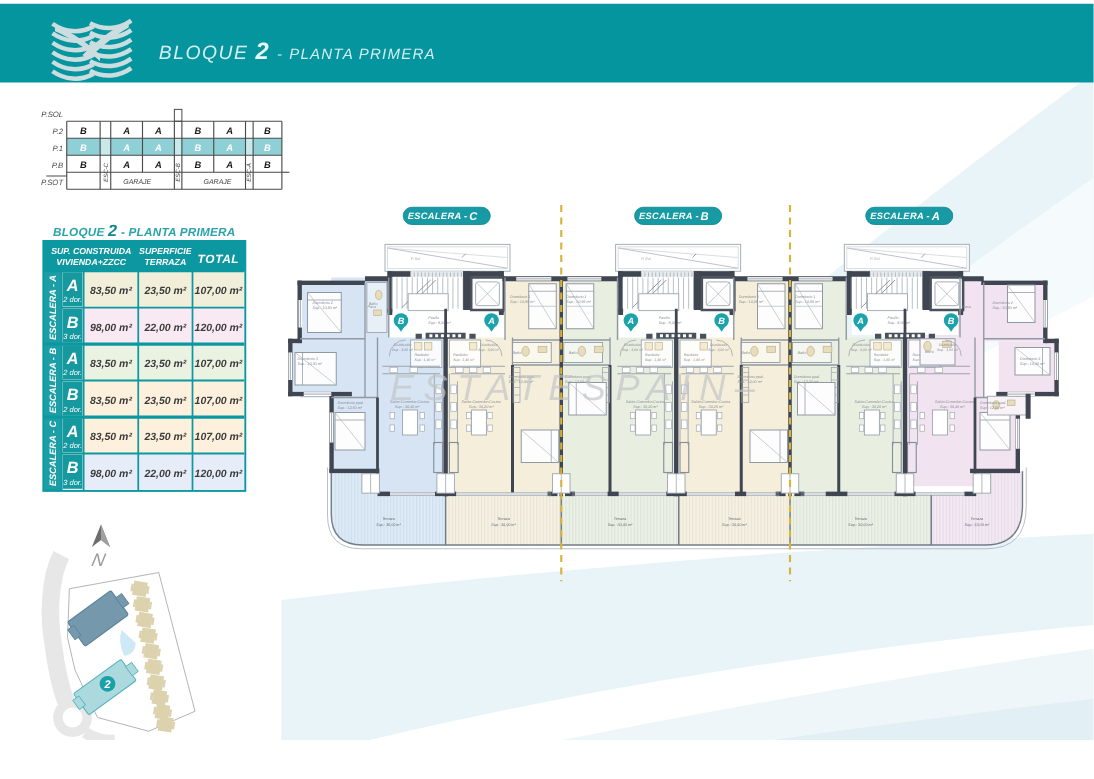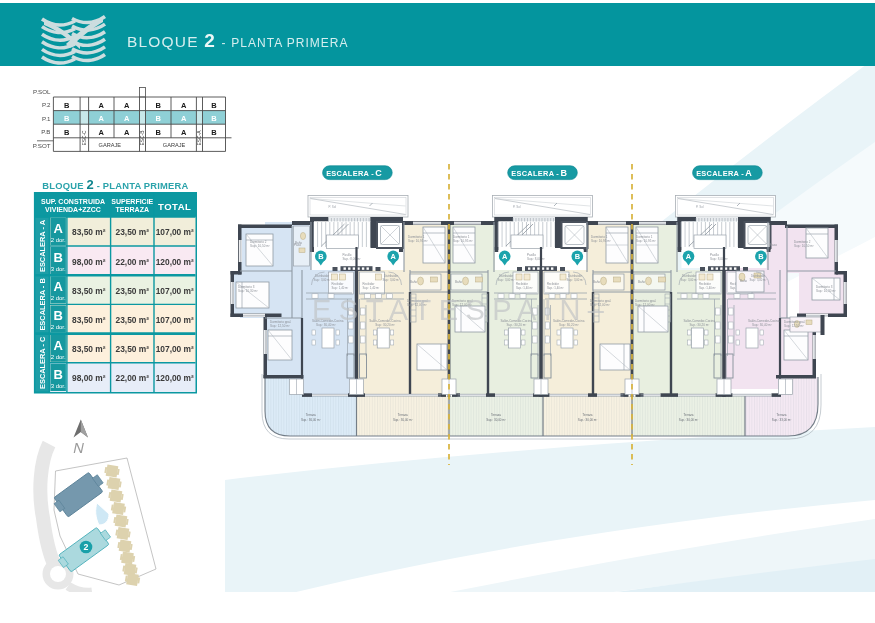--- a/index.html
+++ b/index.html
@@ -1,16 +1,16 @@
 <!DOCTYPE html>
 <html><head>
 <meta charset="utf-8">
 <style>
 html,body{margin:0;padding:0;background:#ffffff;}
-#page{position:relative;width:875px;height:592px;overflow:hidden;font-family:"Liberation Sans",sans-serif;}
+#page{position:relative;width:875px;height:592px;overflow:hidden;font-family:"Liberation Sans",sans-serif;font-style:italic;}
 </style>
 </head>
 <body>
 <div id="page">
 <svg width="875" height="623" viewBox="0 0 875 623" font-family="Liberation Sans, sans-serif">
 
 <rect x="0" y="0" width="875" height="623" fill="#ffffff"></rect>
 
 <path d="M 875 58 L 875 232 C 760 292 660 332 570 375 L 472 375 C 608 262 748 152 875 58 Z" fill="#e9f4f8"></path>
 <path d="M 875 142 L 875 237 C 788 282 718 317 650 352 L 596 352 C 688 277 783 206 875 142 Z" fill="#f5fafc"></path>

